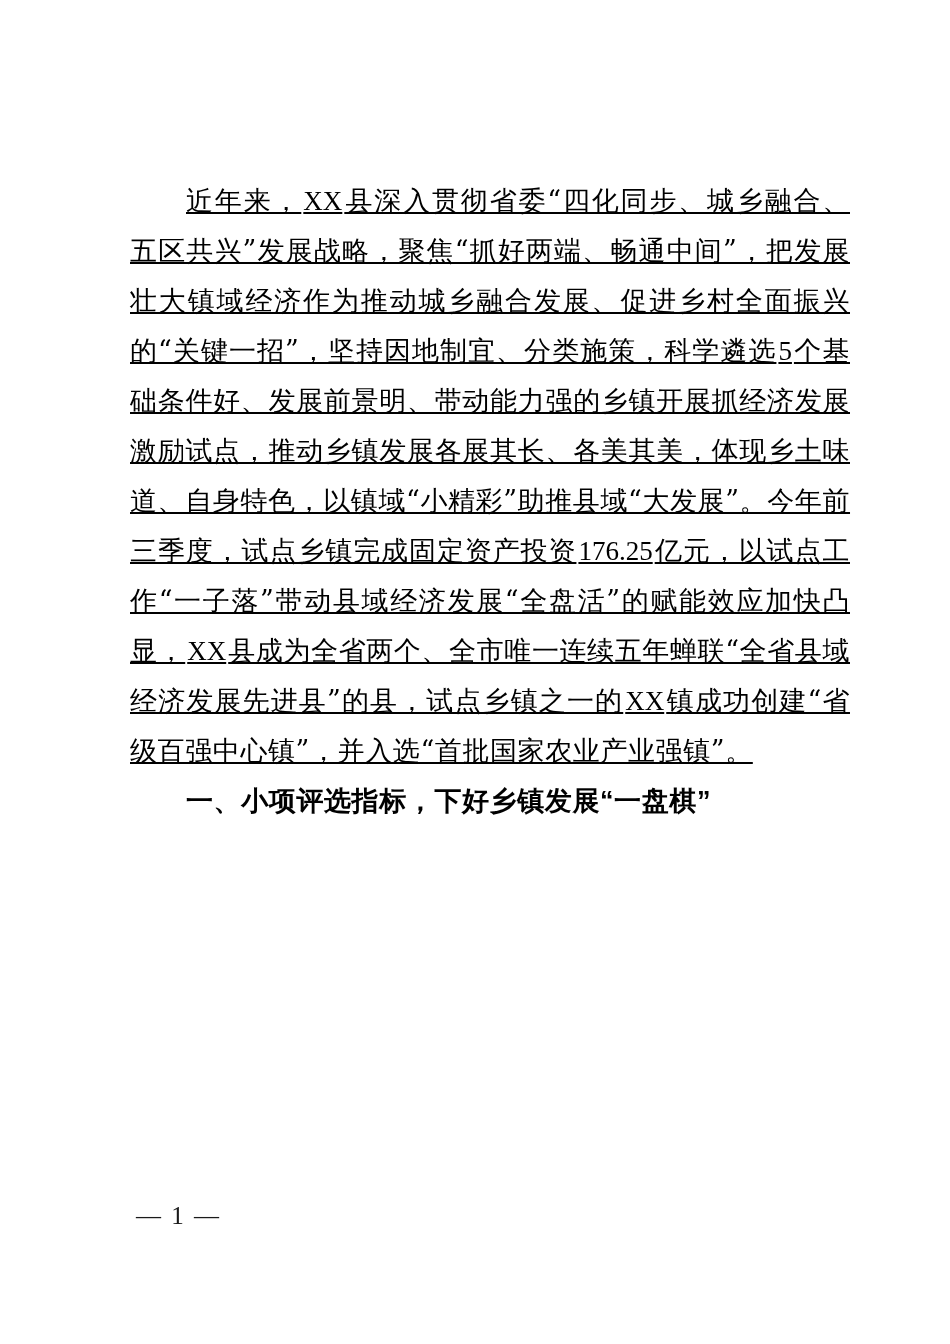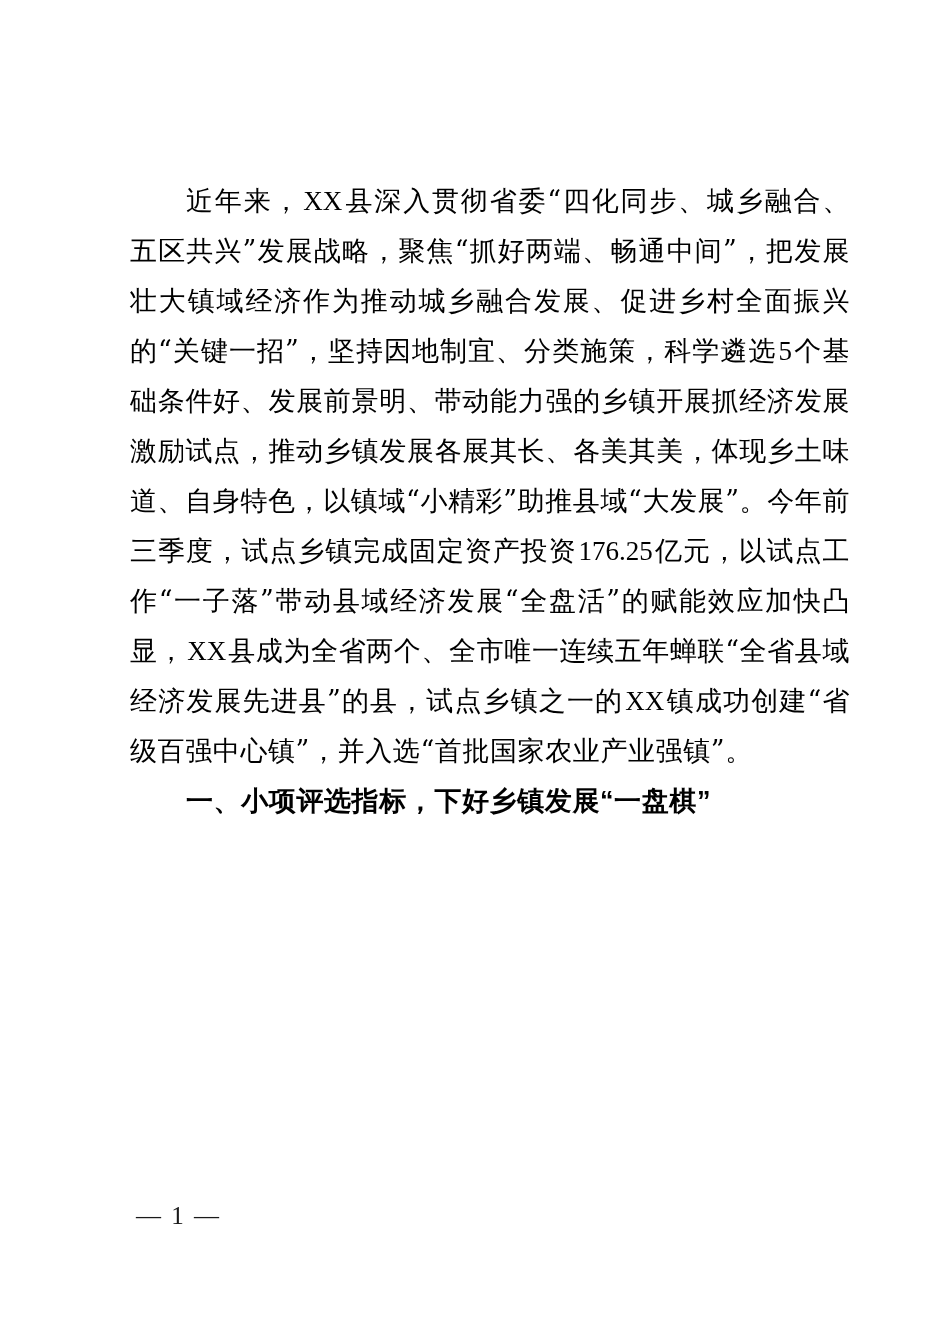--- a/index.html
+++ b/index.html
@@ -49,20 +49,21 @@
   .para {
     font-family: "DejaVu Serif", "Liberation Serif", serif;
     font-size: 27px;
     line-height: 50px;
     letter-spacing: 0.6px;
     text-align: justify;
     text-justify: inter-character;
     text-indent: 56px;
     margin: 0;
     word-break: break-all;
+    text-decoration: underline;
   }
 
   
   .heading-1 {
     font-family: "Liberation Sans", "DejaVu Sans", sans-serif;
     font-size: 27px;
     line-height: 50px;
     font-weight: 700;
     letter-spacing: 0.6px;
     text-indent: 56px;

